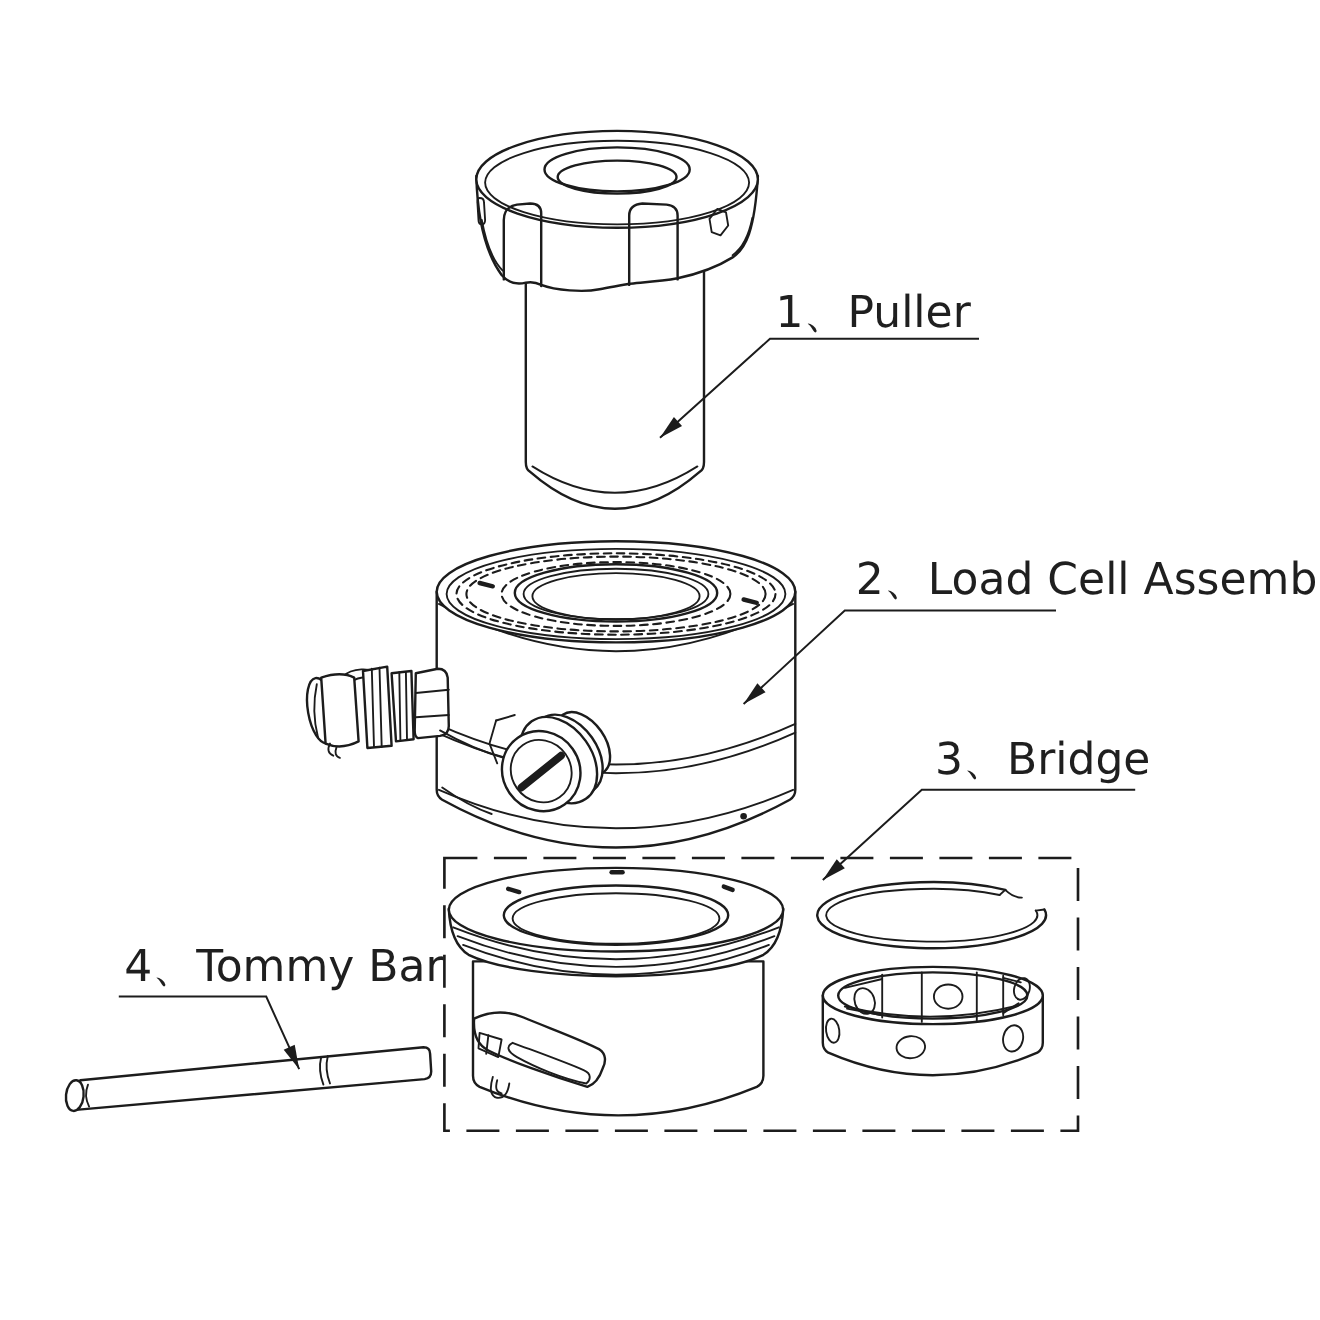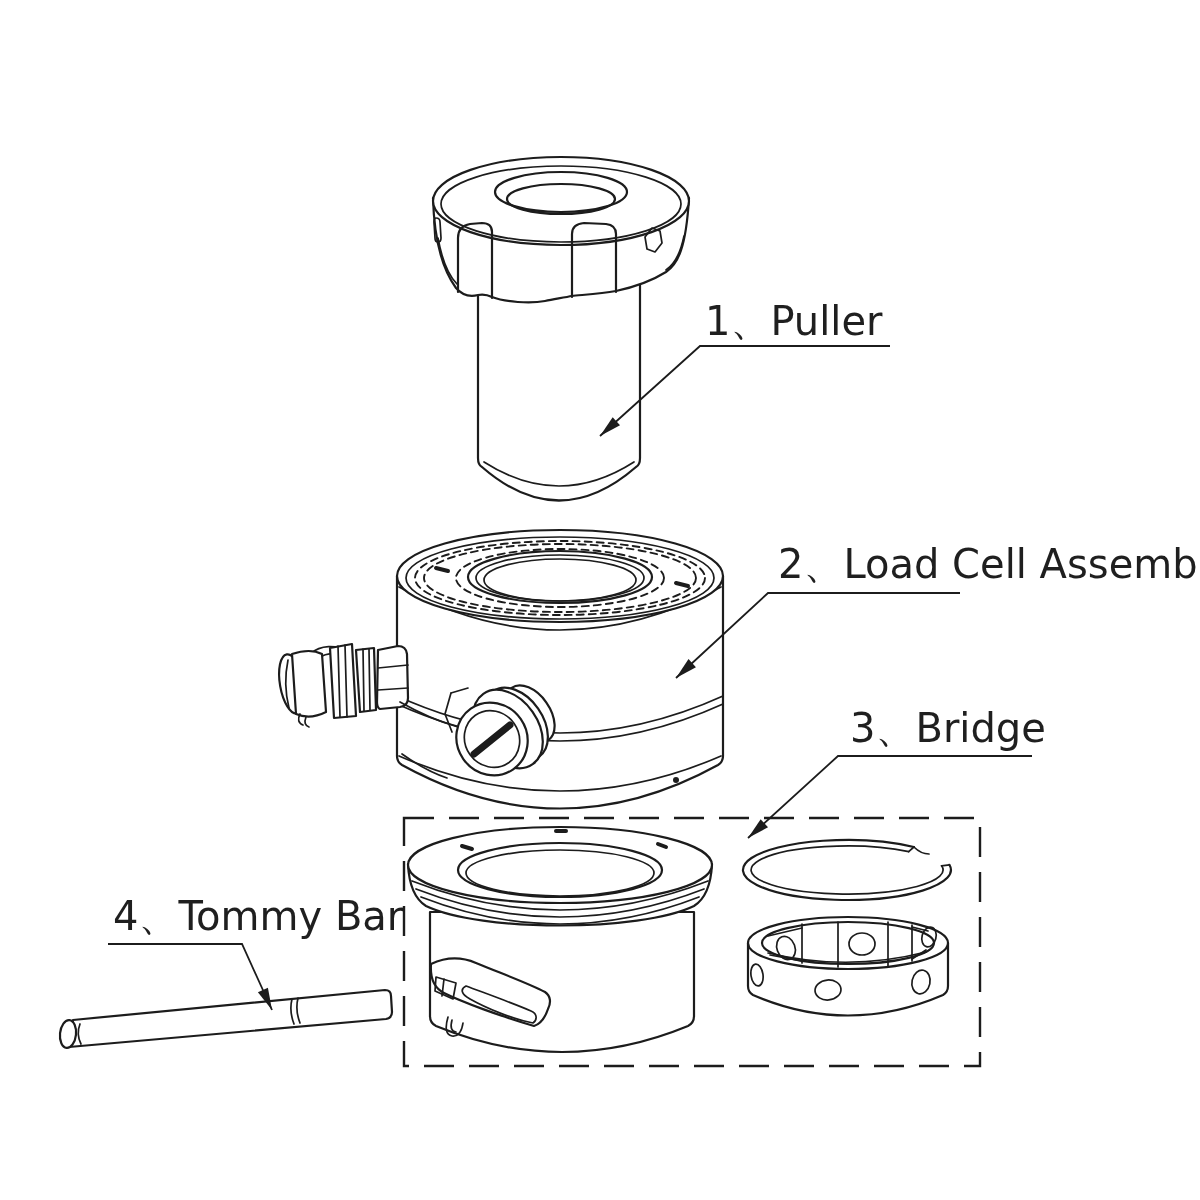--- a/index.html
+++ b/index.html
@@ -1,16 +1,16 @@
 <!DOCTYPE html>
 <html style="--bg: #ffffff; --line: #1c1c1c; --text: #1f1f1f;"><head>
 <meta charset="utf-8">
 <style>
   html,body{margin:0;padding:0;background:var(--bg,#ffffff);}
-  .stage{position:relative;width:1200px;height:1059px;background:var(--bg,#ffffff);overflow:hidden;margin-top:38px;}
+  .stage{position:relative;width:1200px;height:1059px;background:var(--bg,#ffffff);overflow:hidden;}
   svg{display:block;}
   .st{fill:none;stroke:var(--line,#1c1c1c);stroke-width:2.2;stroke-linecap:round;stroke-linejoin:round;}
   .thin{stroke-width:1.7;}
   .fw{fill:var(--bg,#ffffff);stroke:var(--line,#1c1c1c);stroke-width:2.2;stroke-linejoin:round;}
   .fk{fill:var(--line,#1c1c1c);stroke:none;}
   .dash{stroke-dasharray:7 5;stroke-width:1.9;}
   .tick{stroke-width:4;}
   .box{fill:none;stroke:var(--line,#1c1c1c);stroke-width:2.4;stroke-dasharray:30 15;}
   .lead{fill:none;stroke:var(--line,#1c1c1c);stroke-width:1.8;}
   .lbl{fill:var(--text,#1f1f1f);font-family:"DejaVu Sans","Liberation Sans",sans-serif;font-size:40px;}

